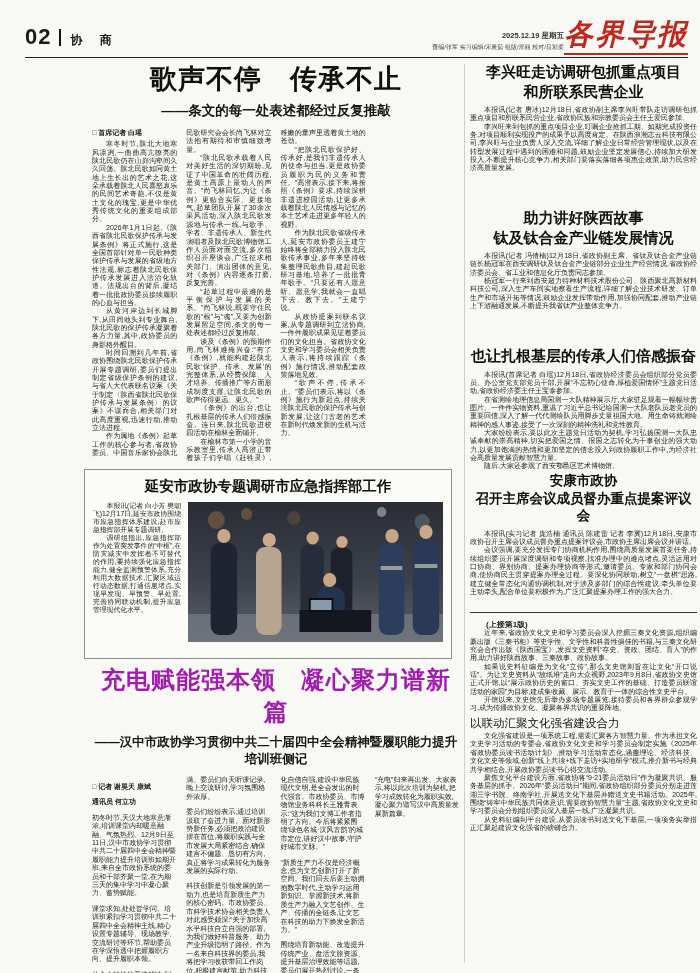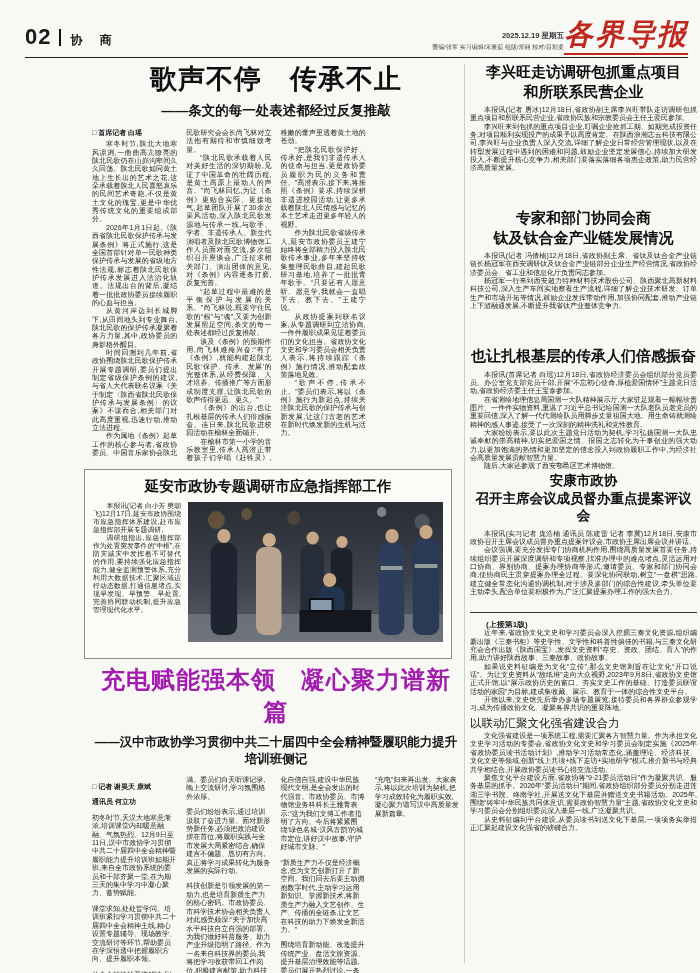--- a/index.html
+++ b/index.html
@@ -142,21 +142,21 @@
   <div class="rc" style="top:62px;">
     <div class="rc-title">李兴旺走访调研包抓重点项目</div>
     <div class="rc-title">和所联系民营企业</div>
     <div class="rc-body" style="height:92px;">
         <p>本报讯(记者 唐冰)12月18日,省政协副主席李兴旺带队走访调研包抓重点项目和所联系民营企业,省政协民族和宗教委员会主任王爱民参加。</p>
         <p>李兴旺来到包抓的重点项目企业,叮嘱企业抢抓工期、如期完成投资任务,对项目顺利实现投产的成果予以高度肯定。在陕西浪潮志云科技有限公司,李兴旺与企业负责人深入交流,详细了解企业日常经营管理现状,以及在转型发展过程中遇到的困难和问题,鼓励企业坚定发展信心,持续加大研发投入,不断提升核心竞争力,相关部门要落实落细各项惠企政策,助力民营经济高质量发展。</p>
       </div>
   </div>
 
   <div class="rc" style="top:208px;">
-    <div class="rc-title">专家和部门协同会商</div>
+    <div class="rc-title">助力讲好陕西故事</div>
     <div class="rc-title">钛及钛合金产业链发展情况</div>
     <div class="rc-body" style="height:86px;">
         <p>本报讯(记者 冯倩楠)12月18日,省政协副主席、省钛及钛合金产业链链长杨冠军在西安调研钛及钛合金产业链部分企业生产经营情况,省政协经济委员会、省工业和信息化厅负责同志参加。</p>
         <p>杨冠军一行来到西安超力特种材料技术股份公司、陕西聚北高新材料科技公司,深入生产车间实地察看生产流程,详细了解企业技术研发、订单生产和市场开拓等情况,鼓励企业发挥带动作用,加强协同配套,推动产业链上下游融通发展,不断提升我省钛产业整体竞争力。</p>
       </div>
   </div>
 
   <div class="rc" style="top:346px;">
     <div class="rc-title">也让扎根基层的传承人们倍感振奋</div>
     <div class="rc-body" style="height:100px;">

